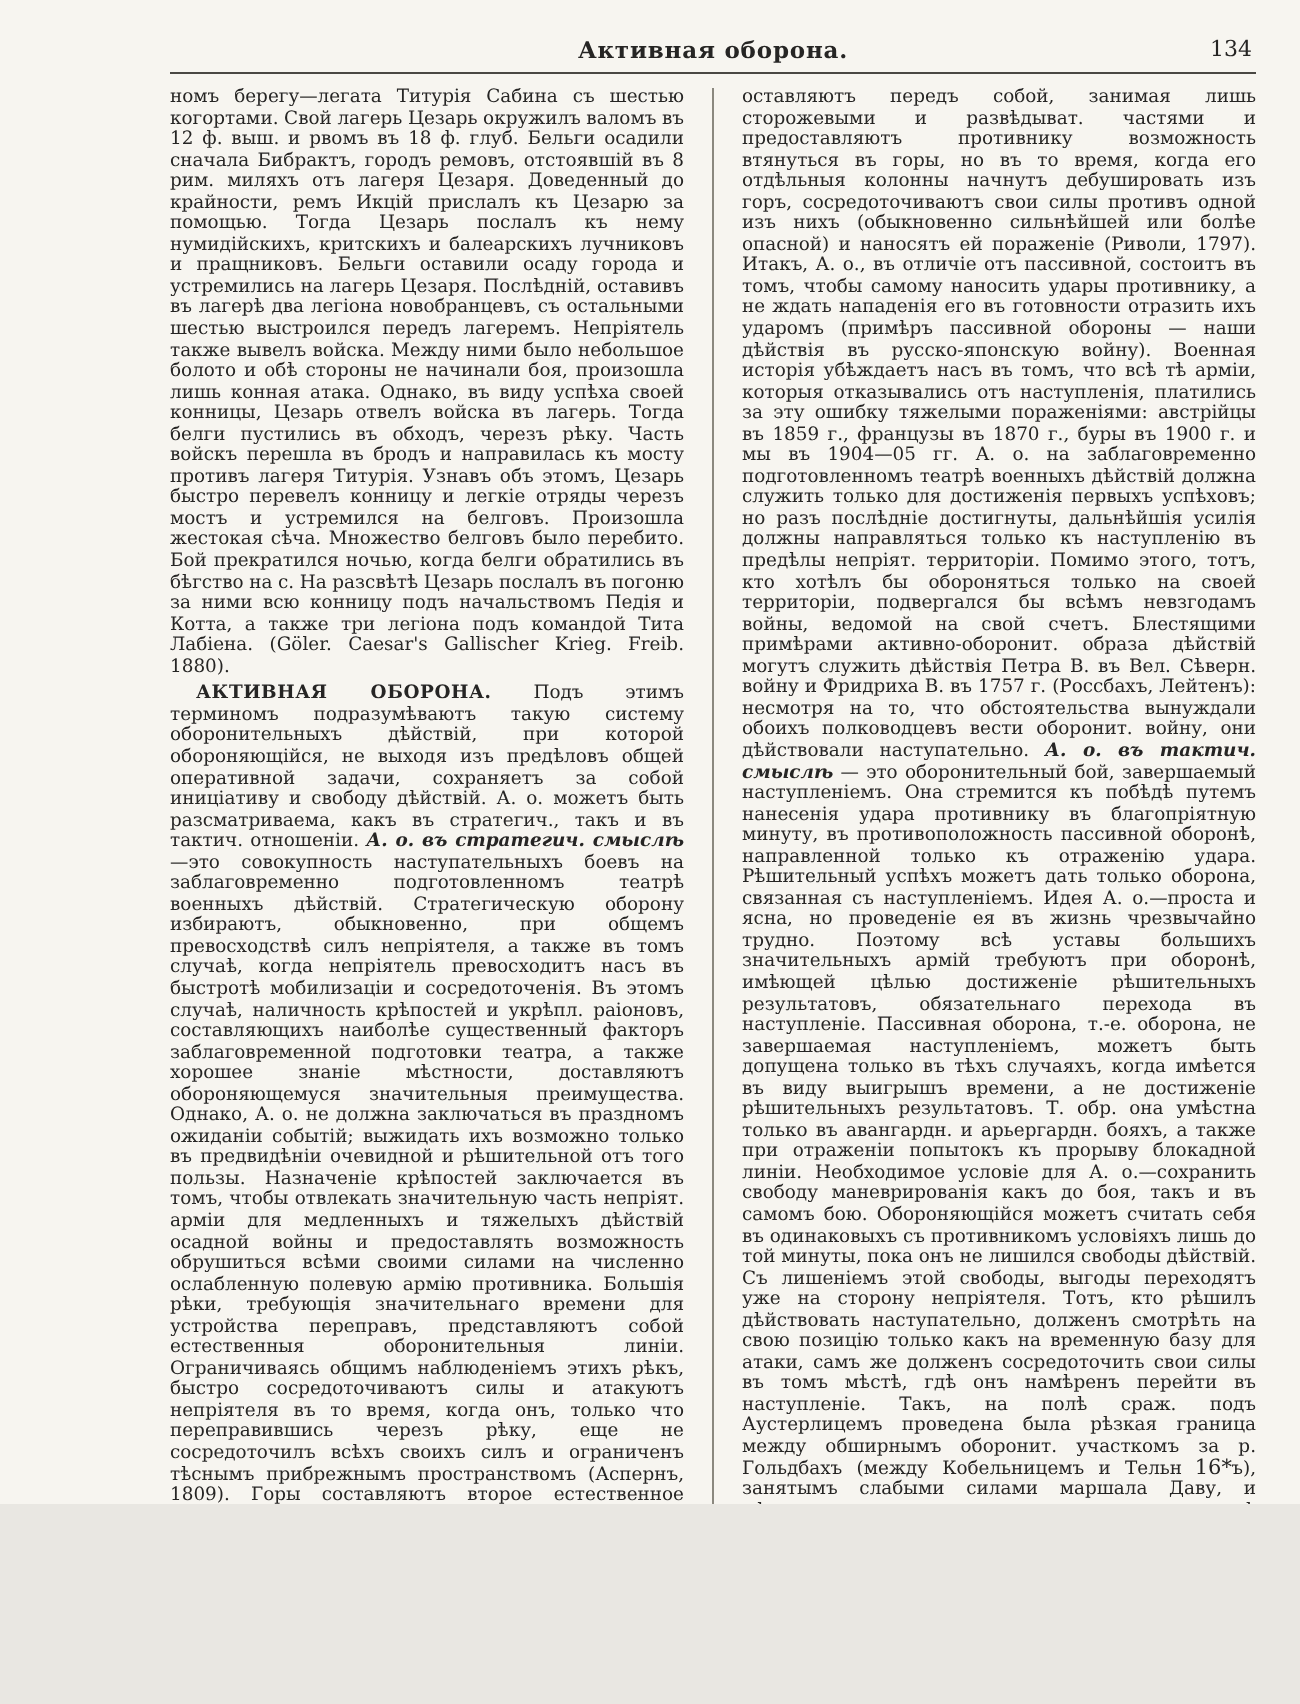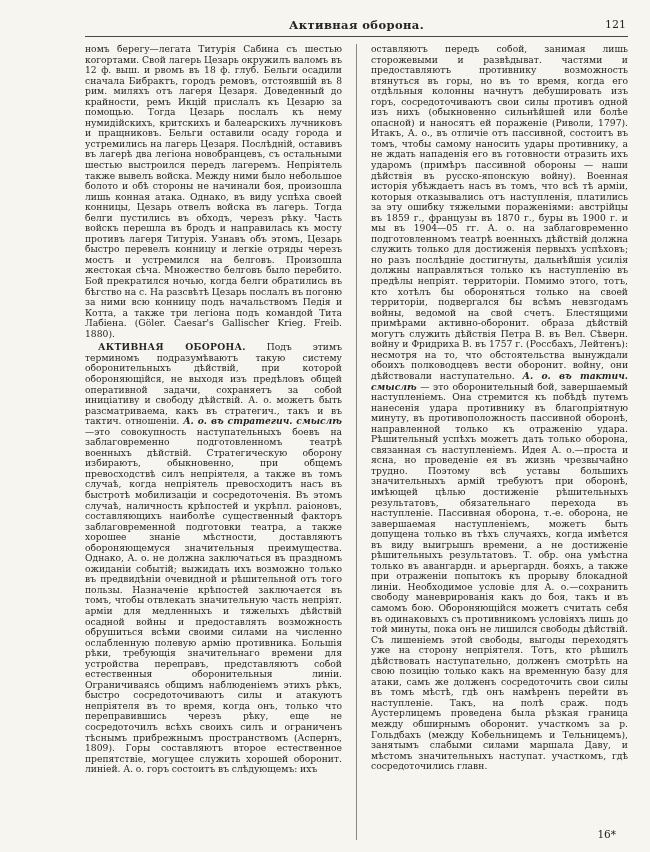--- a/index.html
+++ b/index.html
@@ -3,21 +3,21 @@
 <meta charset="utf-8">
 <style>
   html,body{margin:0;padding:0;}
   body{
     width:650px;height:852px;
     background:#e9e7e2;
     font-family:"DejaVu Serif","Liberation Serif",serif;
   }
   .page{
     position:relative;
-    width:650px;height:852px;
+    width:650px;height:752px;
     background:#f7f5f0;
     overflow:hidden;
     color:#262524;
   }
   .textblock{
     position:absolute;
     left:85px;top:18px;
     width:543px;
   }
   .header{
@@ -76,21 +76,21 @@
   }
 </style>
 </head>
 <body>
 
 <div class="page">
   <div class="textblock">
 
     <div class="header">
       <div class="header-title">Активная оборона.</div>
-      <div class="header-page-number">121</div>
+      <div class="header-page-number">134</div>
     </div>
     <div class="header-rule"></div>
 
     <div class="columns">
       <div class="col">
           <p class="para"><span class="seg-normal">номъ берегу—легата Титурія Сабина съ шестью когортами. Свой лагерь Цезарь окружилъ валомъ въ 12 ф. выш. и рвомъ въ 18 ф. глуб. Бельги осадили сначала Бибрактъ, городъ ремовъ, отстоявшій въ 8 рим. миляхъ отъ лагеря Цезаря. Доведенный до крайности, ремъ Икцій прислалъ къ Цезарю за помощью. Тогда Цезарь послалъ къ нему нумидійскихъ, критскихъ и балеарскихъ лучниковъ и пращниковъ. Бельги оставили осаду города и устремились на лагерь Цезаря. Послѣдній, оставивъ въ лагерѣ два легіона новобранцевъ, съ остальными шестью выстроился передъ лагеремъ. Непріятель также вывелъ войска. Между ними было небольшое болото и обѣ стороны не начинали боя, произошла лишь конная атака. Однако, въ виду успѣха своей конницы, Цезарь отвелъ войска въ лагерь. Тогда белги пустились въ обходъ, черезъ рѣку. Часть войскъ перешла въ бродъ и направилась къ мосту противъ лагеря Титурія. Узнавъ объ этомъ, Цезарь быстро перевелъ конницу и легкіе отряды черезъ мостъ и устремился на белговъ. Произошла жестокая сѣча. Множество белговъ было перебито. Бой прекратился ночью, когда белги обратились въ бѣгство на с. На разсвѣтѣ Цезарь послалъ въ погоню за ними всю конницу подъ начальствомъ Педія и Котта, а также три легіона подъ командой Тита Лабіена. (Göler. Caesar's Gallischer Krieg. Freib. 1880).</span></p>
           <p class="para indent"><span class="seg-bold">АКТИВНАЯ ОБОРОНА.</span><span class="seg-normal"> Подъ этимъ терминомъ подразумѣваютъ такую систему оборонительныхъ дѣйствій, при которой обороняющійся, не выходя изъ предѣловъ общей оперативной задачи, сохраняетъ за собой иниціативу и свободу дѣйствій. А. о. можетъ быть разсматриваема, какъ въ стратегич., такъ и въ тактич. отношеніи. </span><span class="seg-italic">А. о. въ стратегич. смыслѣ</span><span class="seg-normal">—это совокупность наступательныхъ боевъ на заблаговременно подготовленномъ театрѣ военныхъ дѣйствій. Стратегическую оборону избираютъ, обыкновенно, при общемъ превосходствѣ силъ непріятеля, а также въ томъ случаѣ, когда непріятель превосходитъ насъ въ быстротѣ мобилизаціи и сосредоточенія. Въ этомъ случаѣ, наличность крѣпостей и укрѣпл. раіоновъ, составляющихъ наиболѣе существенный факторъ заблаговременной подготовки театра, а также хорошее знаніе мѣстности, доставляютъ обороняющемуся значительныя преимущества. Однако, А. о. не должна заключаться въ праздномъ ожиданіи событій; выжидать ихъ возможно только въ предвидѣніи очевидной и рѣшительной отъ того пользы. Назначеніе крѣпостей заключается въ томъ, чтобы отвлекать значительную часть непріят. арміи для медленныхъ и тяжелыхъ дѣйствій осадной войны и предоставлять возможность обрушиться всѣми своими силами на численно ослабленную полевую армію противника. Большія рѣки, требующія значительнаго времени для устройства переправъ, представляютъ собой естественныя оборонительныя линіи. Ограничиваясь общимъ наблюденіемъ этихъ рѣкъ, быстро сосредоточиваютъ силы и атакуютъ непріятеля въ то время, когда онъ, только что переправившись черезъ рѣку, еще не сосредоточилъ всѣхъ своихъ силъ и ограниченъ тѣснымъ прибрежнымъ пространствомъ (Аспернъ, 1809). Горы составляютъ второе естественное препятствіе, могущее служить хорошей оборонит. линіей. А. о. горъ состоитъ въ слѣдующемъ: ихъ</span></p>
         </div>
       <div class="col-divider"></div>
       <div class="col">

